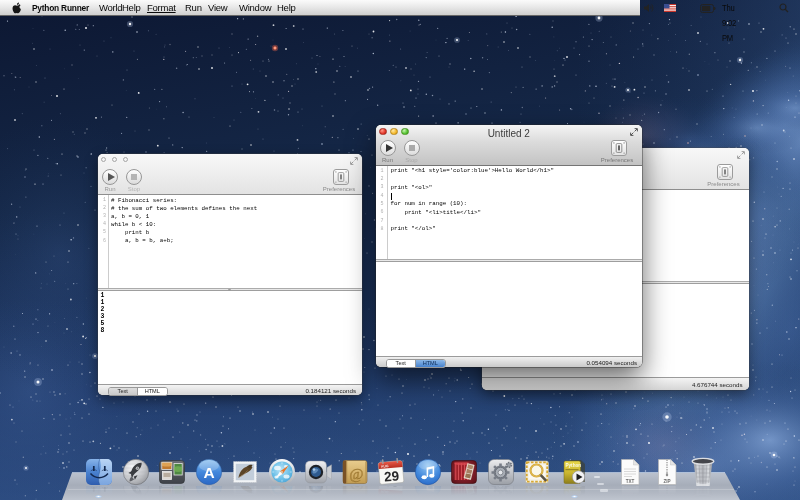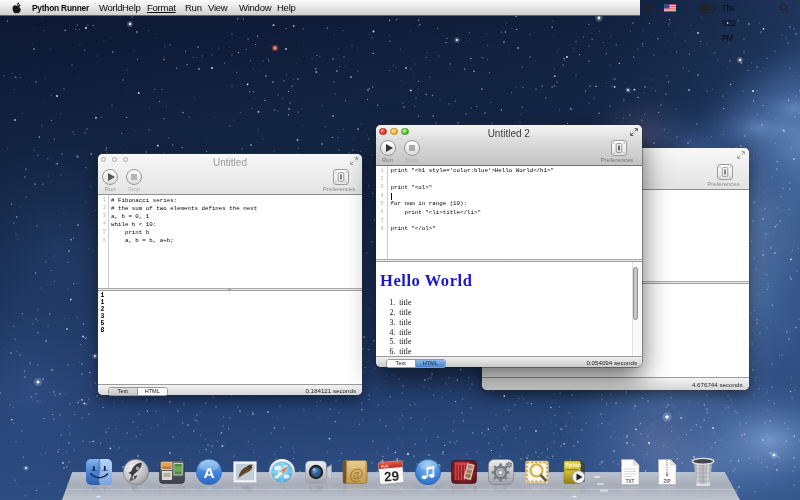--- a/index.html
+++ b/index.html
@@ -2405,21 +2405,20 @@
 <div class="codearea" style="left:0;top:42px;height:91.5px;right:0;"></div>
 <div class="divider" style="top:133.5px;"></div>
 <div class="outarea" style="left:0;top:136.5px;right:0;height:93px;"></div>
 <div class="bottombar" style="height:13px;background:linear-gradient(#f4f4f4,#d6d6d6);">
 <div class="secs" style="right:6px;top:3px;">4.676744 seconds</div>
 </div>
 </div>
 
 <div class="window" id="winL" style="left:98px;top:153.5px;width:264px;height:241.5px;box-shadow:0 5px 14px rgba(0,0,0,.45),0 0 0 0.5px rgba(80,80,80,.6);">
 <div class="chrome" style="height:41px;background:linear-gradient(#f8f8f8,#e3e3e3);border-bottom:1px solid #8e8e8e;box-sizing:border-box;"></div>
-<div class="titlebar" style="height:14px;line-height:14px;"><span class="ttl" style="color:#9a9a9a;">Untitled</span></div>
 <svg class="abs" style="right:4px;top:3px;opacity:.6" width="8" height="8" viewBox="0 0 8 8">
       <path d="M4.6 0.6h2.8v2.8M3.4 7.4H0.6V4.6" fill="none" stroke="#555" stroke-width="0.9"></path>
       <path d="M7 1L4.6 3.4M1 7l2.4-2.4" stroke="#555" stroke-width="0.9"></path>
     </svg>
 <div class="tl" style="width:5px;height:5px;border:1px solid #a6a6a6;box-sizing:border-box;left:3.2px;top:3px;"></div>
 <div class="tl" style="width:5px;height:5px;border:1px solid #a6a6a6;box-sizing:border-box;left:14.2px;top:3px;"></div>
 <div class="tl" style="width:5px;height:5px;border:1px solid #a6a6a6;box-sizing:border-box;left:25.2px;top:3px;"></div>
 
 <div class="toolbtn" style="left:4px;top:15px;width:16px;height:16px;"></div>
 <svg class="abs" style="left:9px;top:19px;" width="8" height="8" viewBox="0 0 8 8">
@@ -2521,26 +2520,20 @@
 
 for num in range (10):
     print "&lt;li&gt;title&lt;/li&gt;"
 
 print "&lt;/ol&gt;"</div>
 <div class="abs" style="left:15px;top:27px;width:0.8px;height:7px;background:#000;"></div>
 </div>
 <div class="divider" style="top:134px;">
       <div class="divdot" style="left:131px;"></div>
     </div>
-<div class="outarea" style="left:0;top:137px;right:0;height:94px;">
-<div class="abs" style="left:4.5px;top:9px;font-family:'Liberation Serif',serif;font-weight:bold;font-size:16.5px;letter-spacing:0.55px;color:#1b16d0;">Hello World</div>
-<div class="abs" style="left:14px;top:36px;font-family:'Liberation Serif',serif;font-size:7.8px;color:#111;line-height:9.85px;">1.&nbsp;&nbsp;title<br>2.&nbsp;&nbsp;title<br>3.&nbsp;&nbsp;title<br>4.&nbsp;&nbsp;title<br>5.&nbsp;&nbsp;title<br>6.&nbsp;&nbsp;title</div>
-<div class="abs" style="right:1px;top:0;bottom:0;width:8px;border-left:0.5px solid #e2e2e2;background:#fafafa;"></div>
-<div class="abs" style="right:4.5px;top:5px;width:4.6px;height:53px;border-radius:2.5px;background:#c6c6c6;border:0.5px solid #8e8e8e;box-sizing:border-box;"></div>
-</div>
 <div class="bottombar" style="height:11px;background:linear-gradient(#f0f0f0,#cacaca);">
 <div class="seg" style="left:10px;top:1.5px;width:58px;height:7px;">
 <div style="width:29px;background:#fff;border-right:0.5px solid #999;">Text</div>
 <div style="width:29px;background:linear-gradient(#8cb8e8,#4782cd);color:#0a2a55;">HTML</div>
 </div>
 <div class="secs" style="right:5px;top:2px;">0.054094 seconds</div>
 </div>
 </div>
 
 <div id="dock">

